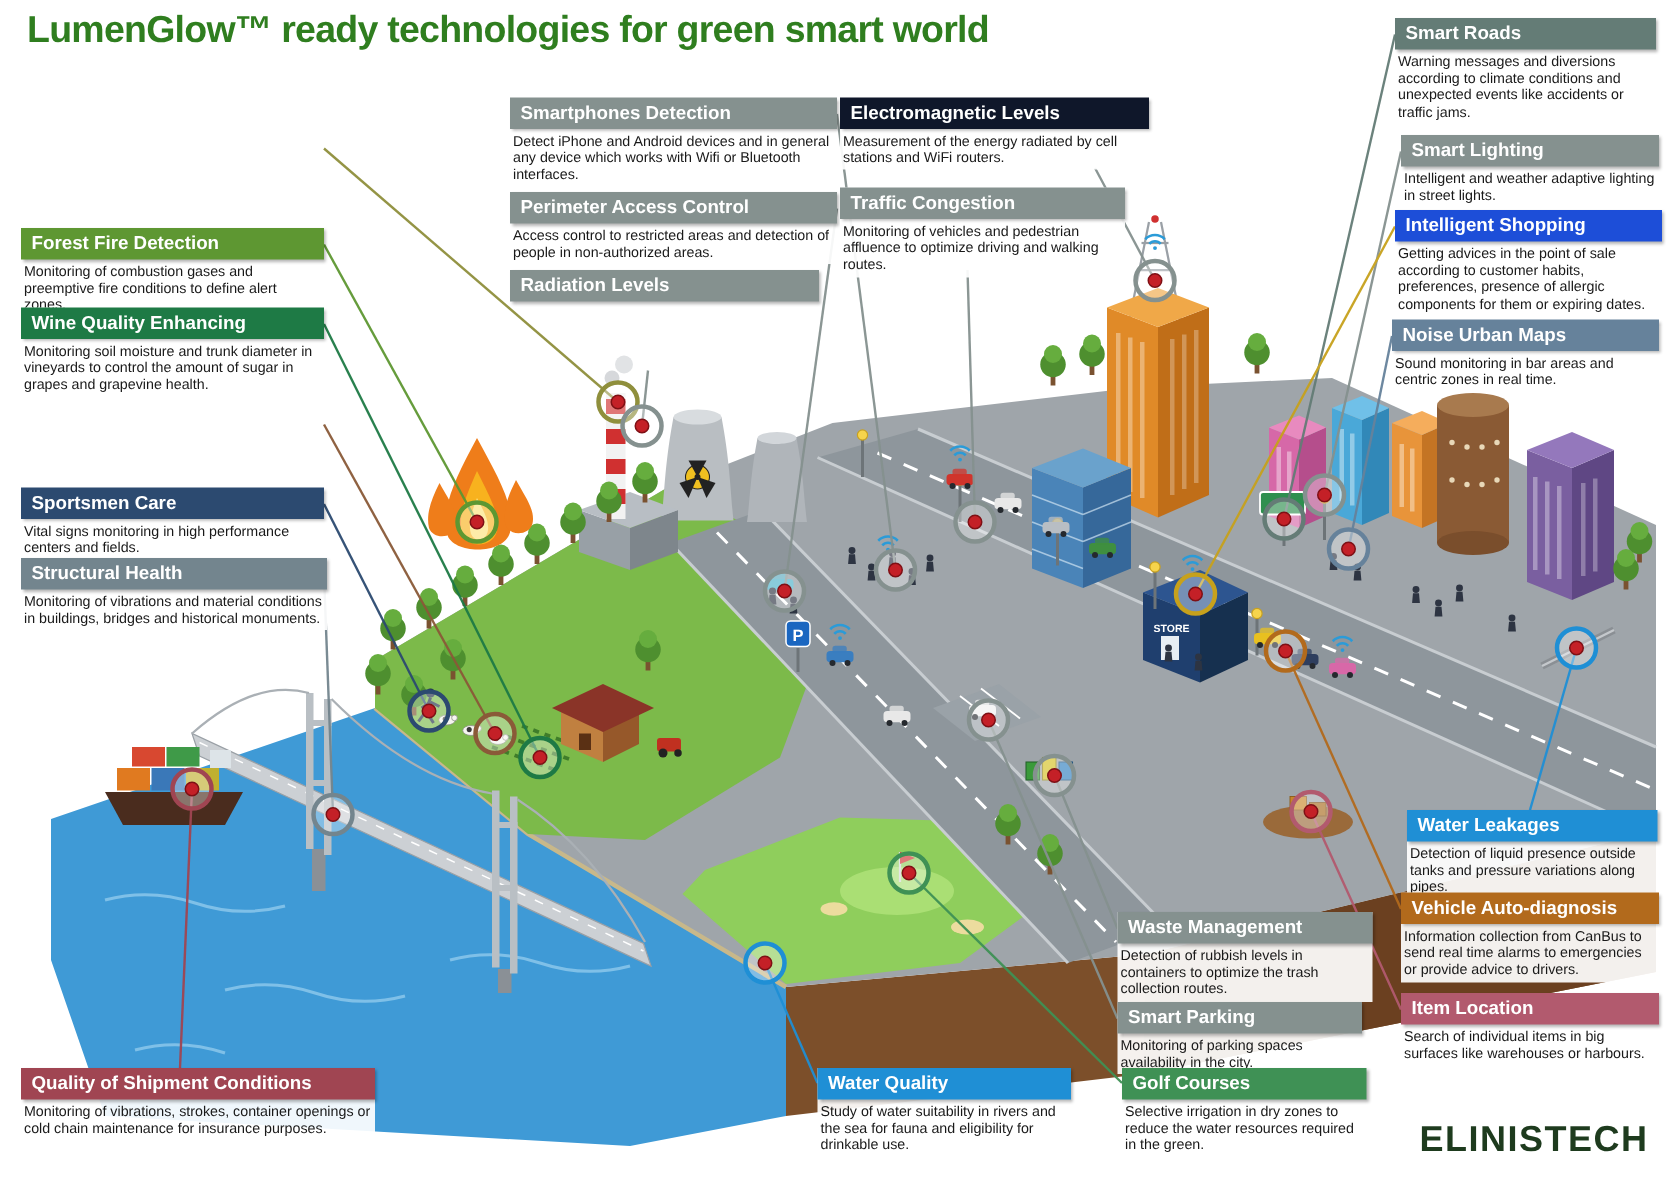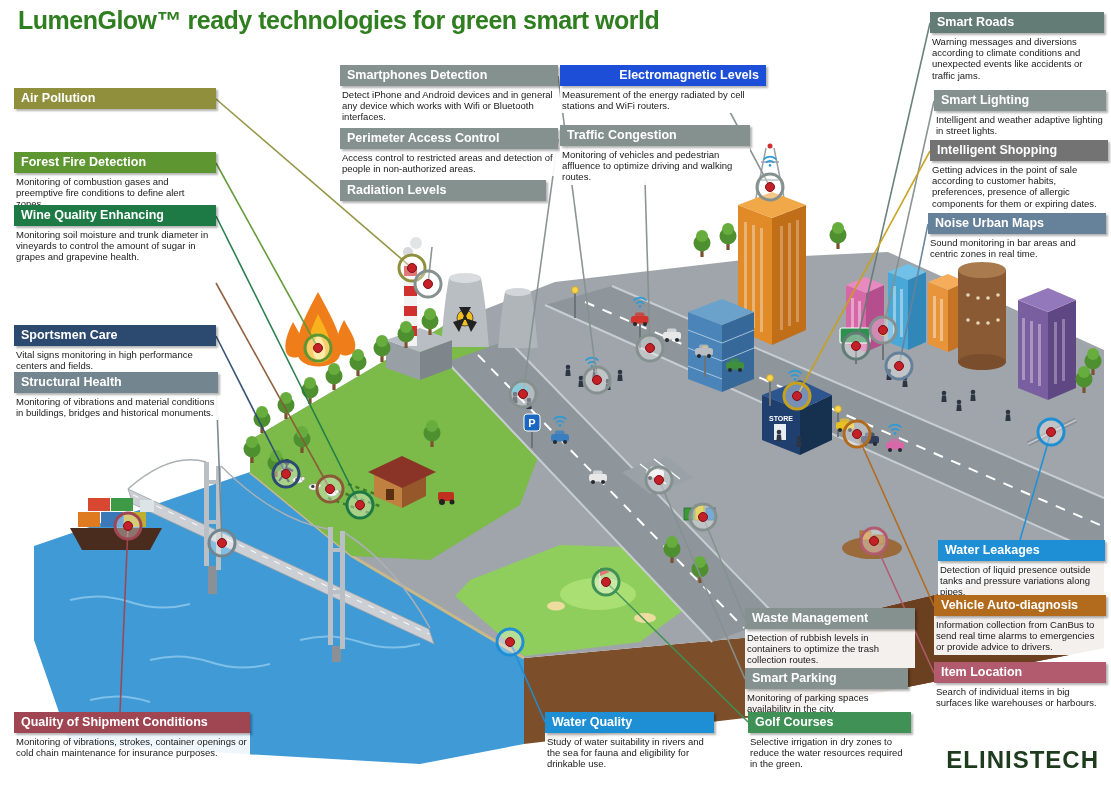--- a/index.html
+++ b/index.html
@@ -423,21 +423,20 @@
     <use href="#sensor" x="703" y="517" color="#85918f"></use>
     <use href="#sensor" x="659" y="480" color="#85918f"></use>
     <use href="#sensor" x="606" y="582" color="#3f9155"></use>
     <use href="#sensor" x="510" y="642" color="#1f8fd5"></use>
   </g>
 </svg>
 
 <h1 class="page-title">LumenGlow™ ready technologies for green smart world</h1>
 
 <div class="card" style="left:14px;top:88px;width:202px">
-  <div class="card-header" style="background-color: rgb(143, 143, 60);">Air Pollution</div>
 </div>
 <div class="card" style="left:14px;top:152px;width:202px">
   <div class="card-header" style="background-color: rgb(94, 151, 50);">Forest Fire Detection</div>
   <div class="card-desc">Monitoring of combustion gases and preemptive fire conditions to define alert zones.</div>
 </div>
 <div class="card" style="left:14px;top:205px;width:202px">
   <div class="card-header" style="background-color: rgb(30, 122, 69);">Wine Quality Enhancing</div>
   <div class="card-desc">Monitoring soil moisture and trunk diameter in vineyards to control the amount of sugar in grapes and grapevine health.</div>
 </div>
 <div class="card" style="left:14px;top:325px;width:202px">
@@ -458,38 +457,38 @@
   <div class="card-desc">Detect iPhone and Android devices and in general any device which works with Wifi or Bluetooth interfaces.</div>
 </div>
 <div class="card" style="left:340px;top:128px;width:218px">
   <div class="card-header" style="background-color: rgb(133, 145, 143);">Perimeter Access Control</div>
   <div class="card-desc">Access control to restricted areas and detection of people in non-authorized areas.</div>
 </div>
 <div class="card" style="left:340px;top:180px;width:206px">
   <div class="card-header" style="background-color: rgb(133, 145, 143);">Radiation Levels</div>
 </div>
 <div class="card" style="left:560px;top:65px;width:206px">
-  <div class="card-header" style="background-color: #1d4ed8; text-align: right;">Electromagnetic Levels</div>
+  <div class="card-header" style="background-color: #0f172a;">Electromagnetic Levels</div>
   <div class="card-desc">Measurement of the energy radiated by cell stations and WiFi routers.</div>
 </div>
 <div class="card" style="left:560px;top:125px;width:190px">
   <div class="card-header" style="background-color: rgb(133, 145, 143);">Traffic Congestion</div>
   <div class="card-desc">Monitoring of vehicles and pedestrian affluence to optimize driving and walking routes.</div>
 </div>
 
 <div class="card" style="left:930px;top:12px;width:174px">
   <div class="card-header" style="background-color: rgb(100, 124, 118);">Smart Roads</div>
   <div class="card-desc">Warning messages and diversions according to climate conditions and unexpected events like accidents or traffic jams.</div>
 </div>
 <div class="card" style="left:934px;top:90px;width:172px">
   <div class="card-header" style="background-color: rgb(133, 145, 143);">Smart Lighting</div>
   <div class="card-desc">Intelligent and weather adaptive lighting in street lights.</div>
 </div>
 <div class="card" style="left:930px;top:140px;width:178px">
-  <div class="card-header" style="background-color: #737373;">Intelligent Shopping</div>
+  <div class="card-header" style="background-color: #1d4ed8;">Intelligent Shopping</div>
   <div class="card-desc">Getting advices in the point of sale according to customer habits, preferences, presence of allergic components for them or expiring dates.</div>
 </div>
 <div class="card" style="left:928px;top:213px;width:178px">
   <div class="card-header" style="background-color: rgb(102, 130, 155);">Noise Urban Maps</div>
   <div class="card-desc">Sound monitoring in bar areas and centric zones in real time.</div>
 </div>
 <div class="card" style="left:938px;top:540px;width:167px">
   <div class="card-header" style="background-color: rgb(31, 143, 213);">Water Leakages</div>
   <div class="card-desc">Detection of liquid presence outside tanks and pressure variations along pipes.</div>
 </div>

